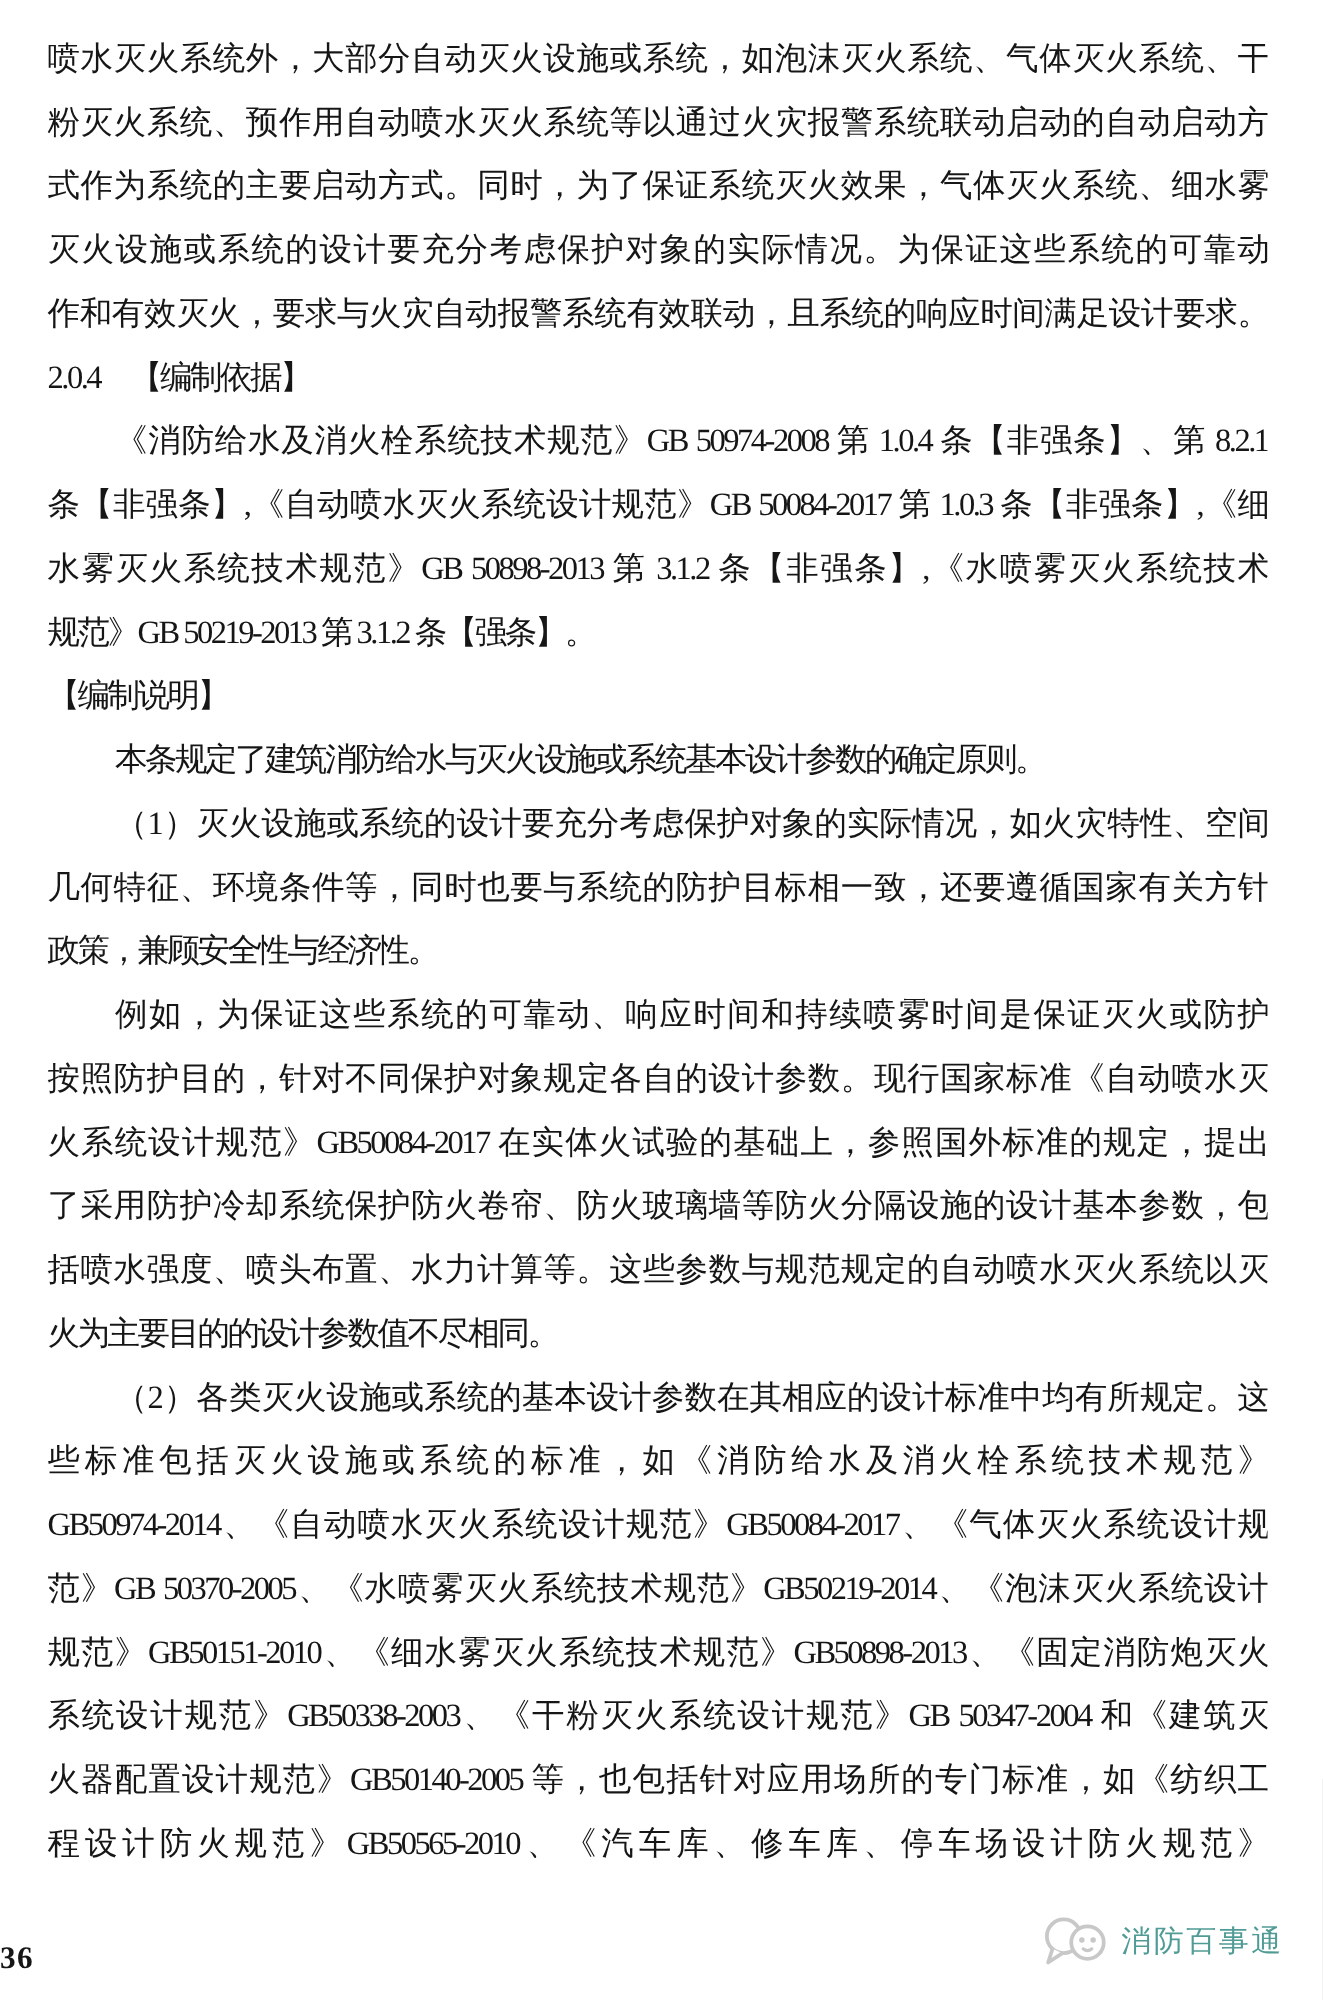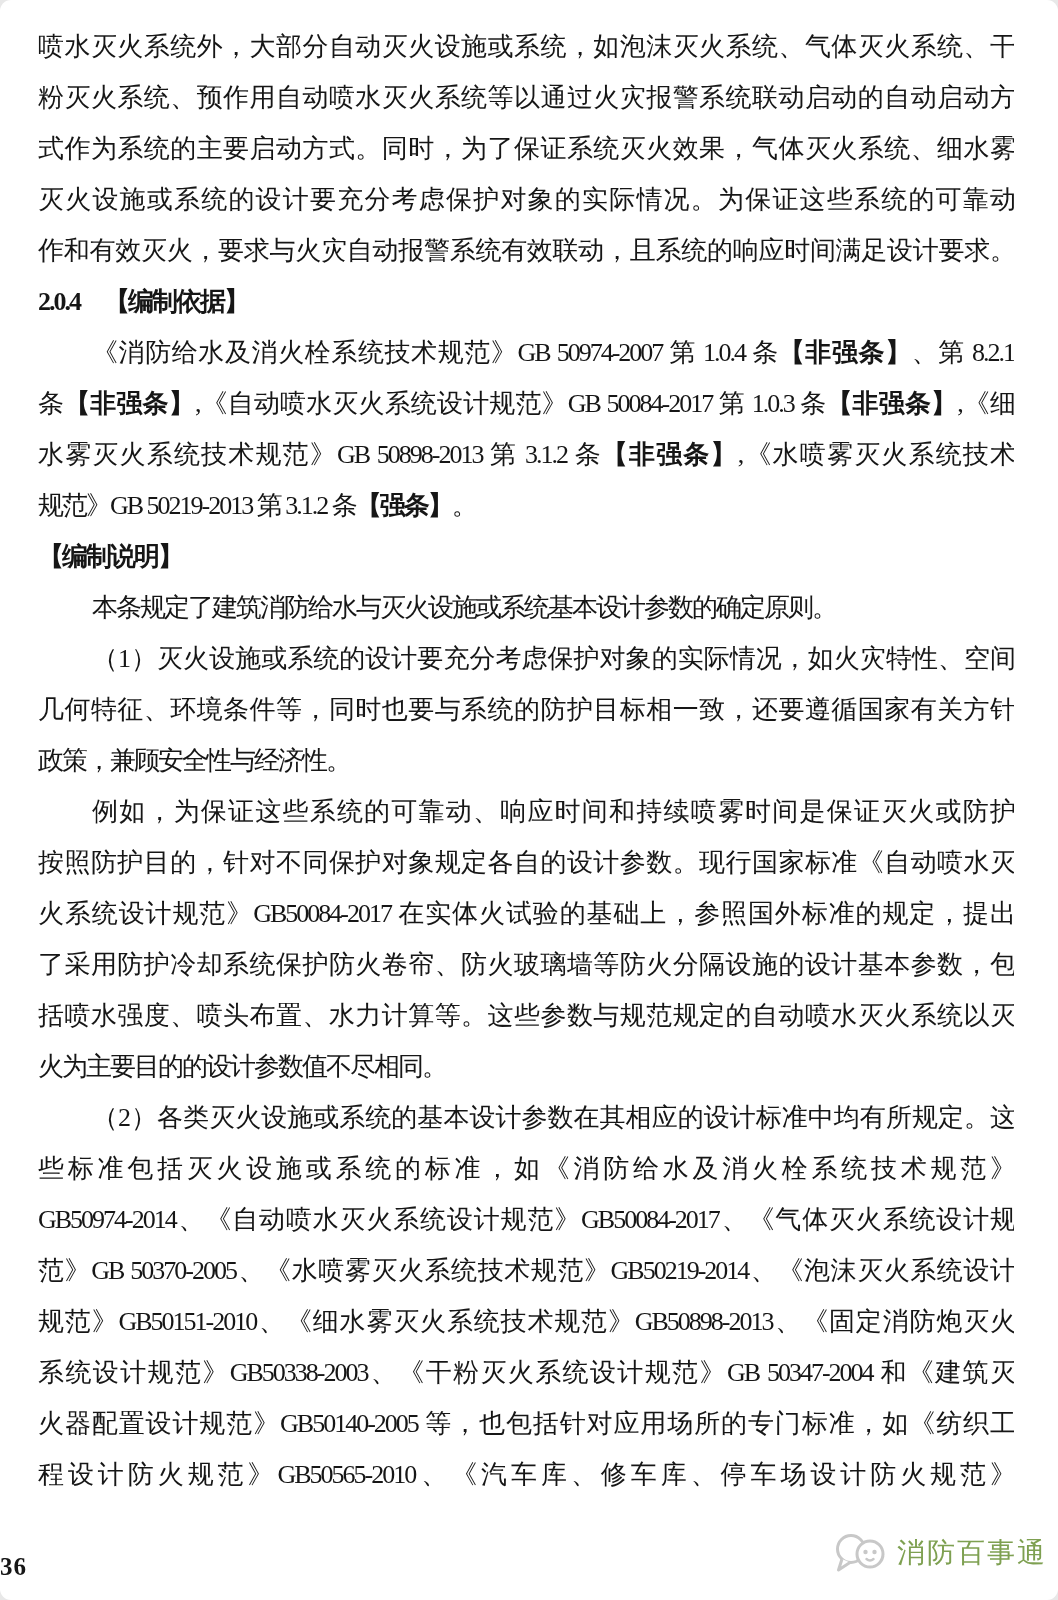--- a/index.html
+++ b/index.html
@@ -3,77 +3,76 @@
 <meta charset="utf-8">
 <style>
   html,body{margin:0;padding:0;background:#e8e8e8;}
   .page{
     position:relative;
     width:1058px;height:1600px;
     background:#ffffff;
     overflow:hidden;
     font-family:"Liberation Serif","DejaVu Serif",serif;
     color:#161616;
-    border-radius:11px;
   }
   .text-block{
     position:absolute;
     left:38px;right:44px;top:21px;
   }
   .line{
     height:51px;
     line-height:51px;
     font-size:26px;
     letter-spacing:-2px;
     text-align:justify;
     text-align-last:left;
     white-space:normal;
     overflow:hidden;
   }
   .line.stretch{ text-align-last:justify; }
   .line.indent{ text-indent:54px; }
-  .line .b{ font-weight:bold; }
+  .line .b{ font-weight:normal; }
   .page-number{
     position:absolute;
     left:0;top:1553px;
     width:1030px;
     font-size:25px;
     font-weight:bold;
     letter-spacing:1px;
   }
   .watermark{
     position:absolute;
     left:834px;top:1532px;
     display:flex;
     align-items:center;
     gap:5px;
     opacity:0.72;
   }
   .watermark .wm-text{
-    font-size:28px;
+    font-size:24px;
     letter-spacing:2px;
-    color:#4d7c0f;
+    color:#0f766e;
     white-space:nowrap;
     text-align:center;
   }
   .wm-icon{ display:block; }
 </style>
 </head>
 <body>
 
 <div class="page">
 
   <div class="text-block">
       <div class="line stretch"><span>喷水灭火系统外，大部分自动灭火设施或系统，如泡沫灭火系统、气体灭火系统、干</span></div>
       <div class="line stretch"><span>粉灭火系统、预作用自动喷水灭火系统等以通过火灾报警系统联动启动的自动启动方</span></div>
       <div class="line stretch"><span>式作为系统的主要启动方式。同时，为了保证系统灭火效果，气体灭火系统、细水雾</span></div>
       <div class="line stretch"><span>灭火设施或系统的设计要充分考虑保护对象的实际情况。为保证这些系统的可靠动</span></div>
       <div class="line stretch"><span>作和有效灭火，要求与火灾自动报警系统有效联动，且系统的响应时间满足设计要求。</span></div>
       <div class="line"><span class="b">2.0.4　【编制依据】</span></div>
-      <div class="line stretch indent"><span>《消防给水及消火栓系统技术规范》GB 50974-2007 第 1.0.4 条</span><span class="b">【非强条】</span><span>、第 8.2.1</span></div>
+      <div class="line stretch indent"><span>《消防给水及消火栓系统技术规范》GB 50974-2008 第 1.0.4 条</span><span class="b">【非强条】</span><span>、第 8.2.1</span></div>
       <div class="line stretch"><span>条</span><span class="b">【非强条】</span><span>,《自动喷水灭火系统设计规范》GB 50084-2017 第 1.0.3 条</span><span class="b">【非强条】</span><span>,《细</span></div>
       <div class="line stretch"><span>水雾灭火系统技术规范》GB 50898-2013 第 3.1.2 条</span><span class="b">【非强条】</span><span>,《水喷雾灭火系统技术</span></div>
       <div class="line"><span>规范》GB 50219-2013 第 3.1.2 条</span><span class="b">【强条】</span><span>。</span></div>
       <div class="line"><span class="b">【编制说明】</span></div>
       <div class="line indent"><span>本条规定了建筑消防给水与灭火设施或系统基本设计参数的确定原则。</span></div>
       <div class="line stretch indent"><span>（1）灭火设施或系统的设计要充分考虑保护对象的实际情况，如火灾特性、空间</span></div>
       <div class="line stretch"><span>几何特征、环境条件等，同时也要与系统的防护目标相一致，还要遵循国家有关方针</span></div>
       <div class="line"><span>政策，兼顾安全性与经济性。</span></div>
       <div class="line stretch indent"><span>例如，为保证这些系统的可靠动、响应时间和持续喷雾时间是保证灭火或防护</span></div>
       <div class="line stretch"><span>按照防护目的，针对不同保护对象规定各自的设计参数。现行国家标准《自动喷水灭</span></div>

